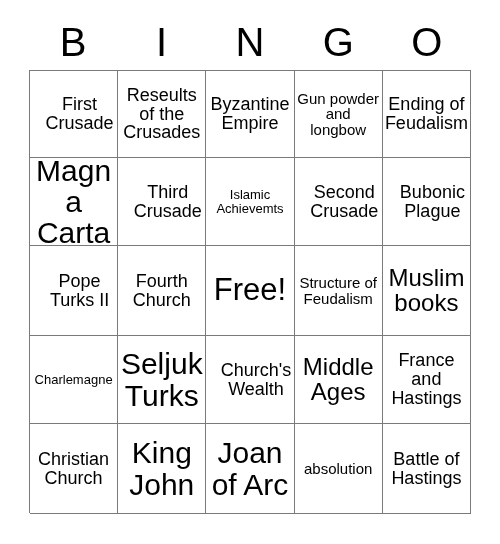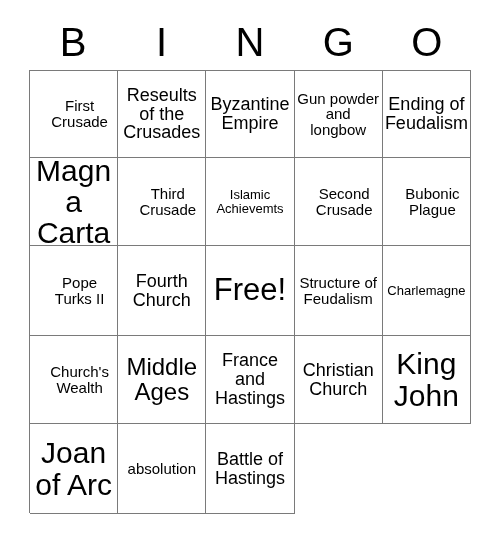--- a/index.html
+++ b/index.html
@@ -73,21 +73,21 @@
     display: block;
     width: 100%;
     line-height: 1.04;
     word-wrap: break-word;
     color: #000000;
   }
   
   .fs-xs  .cell-text { font-size: 13px; }
   .fs-sm  .cell-text { font-size: 15px; }
   .fs-md  .cell-text { font-size: 18px; }
-  .fs-lg  .cell-text { font-size: 15px; margin-left: 12px; }
+  .fs-lg  .cell-text { font-size: 18px; margin-left: 12px; }
   .fs-xl  .cell-text { font-size: 24px; }
   .fs-xxl .cell-text { font-size: 30px; }
   .fs-free .cell-text { font-size: 31px; }
 </style>
 </head>
 <body>
 
 <div id="card-root">
 
   <div id="bingo-header">
@@ -134,22 +134,28 @@
       </div>
       <div class="bingo-cell fs-md">
         <span class="cell-text">Fourth Church</span>
       </div>
       <div class="bingo-cell fs-free">
         <span class="cell-text">Free!</span>
       </div>
       <div class="bingo-cell fs-sm">
         <span class="cell-text">Structure of Feudalism</span>
       </div>
+      <div class="bingo-cell fs-xl">
+        <span class="cell-text">Muslim books</span>
+      </div>
       <div class="bingo-cell fs-xs">
         <span class="cell-text">Charlemagne</span>
+      </div>
+      <div class="bingo-cell fs-xxl">
+        <span class="cell-text">Seljuk Turks</span>
       </div>
       <div class="bingo-cell fs-lg">
         <span class="cell-text">Church's Wealth</span>
       </div>
       <div class="bingo-cell fs-xl">
         <span class="cell-text">Middle Ages</span>
       </div>
       <div class="bingo-cell fs-md">
         <span class="cell-text">France and Hastings</span>
       </div>

